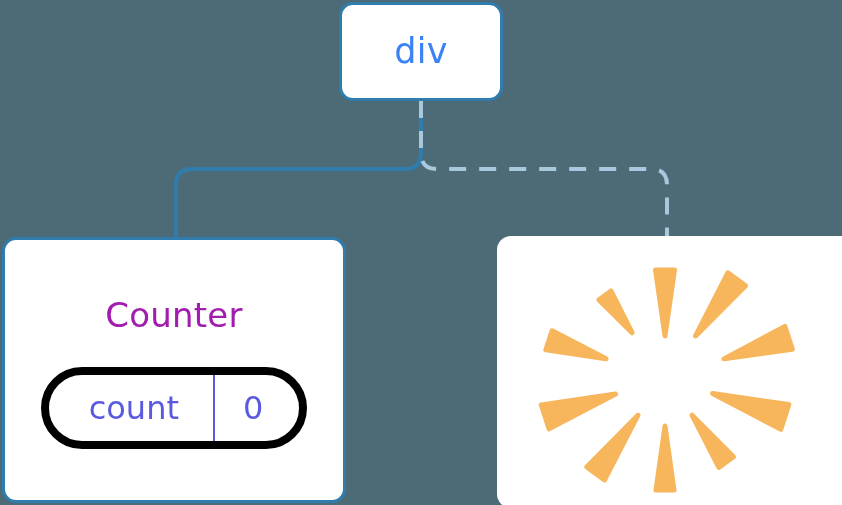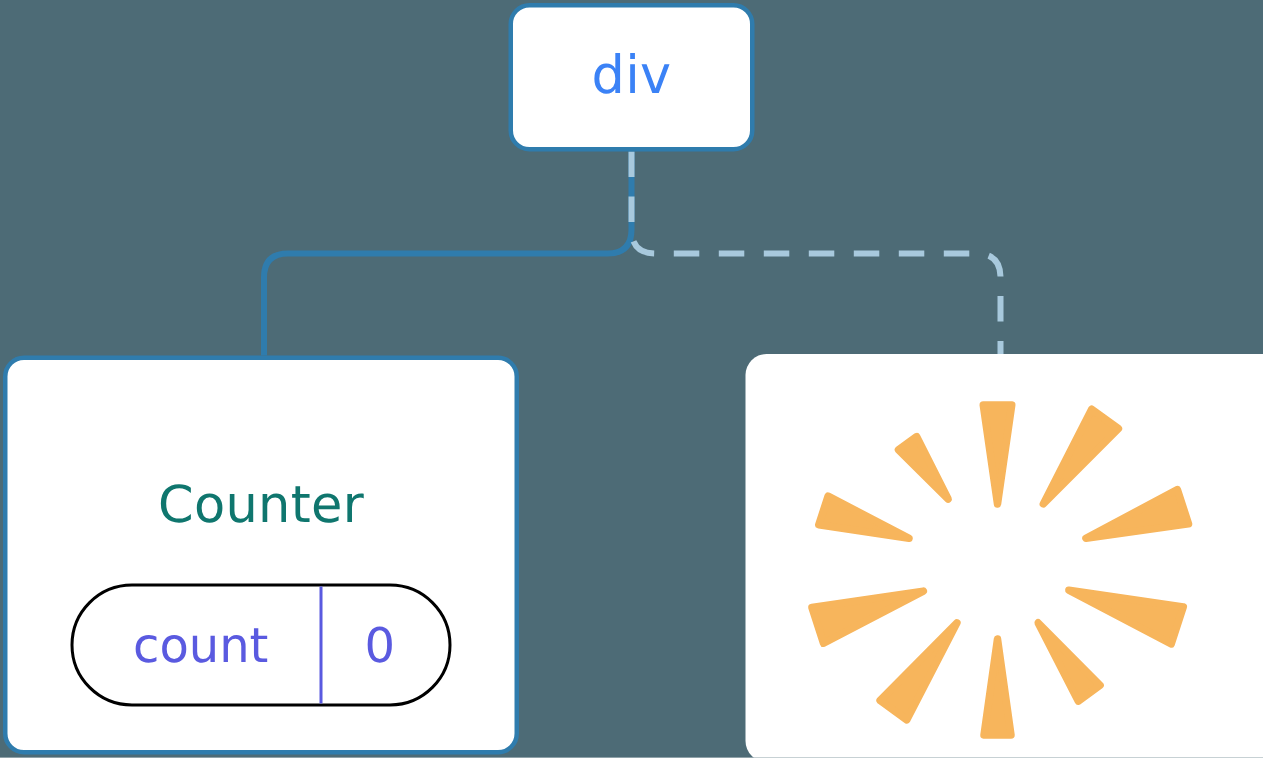--- a/index.html
+++ b/index.html
@@ -57,32 +57,32 @@
     top: 237px;
     width: 344px;
     height: 266px;
     border: 3px solid #2f7cad;
     border-radius: 14px;
     display: flex;
     flex-direction: column;
     align-items: center;
   }
   .node-counter-title {
-    color: #0f766e;
+    color: #a21caf;
     font-size: 34px;
     line-height: 1;
-    margin-top: 80px;
+    margin-top: 58px;
     letter-spacing: .2px;
   }
 
   
   .prop-pill {
     margin-top: 35px;
     height: 82px;
-    border: 2px solid #000000;
+    border: 8px solid #000000;
     border-radius: 41px;
     display: flex;
     align-items: stretch;
     box-sizing: border-box;
   }
   .prop-key, .prop-val {
     display: flex;
     align-items: center;
     justify-content: center;
     color: #5a5ae0;

